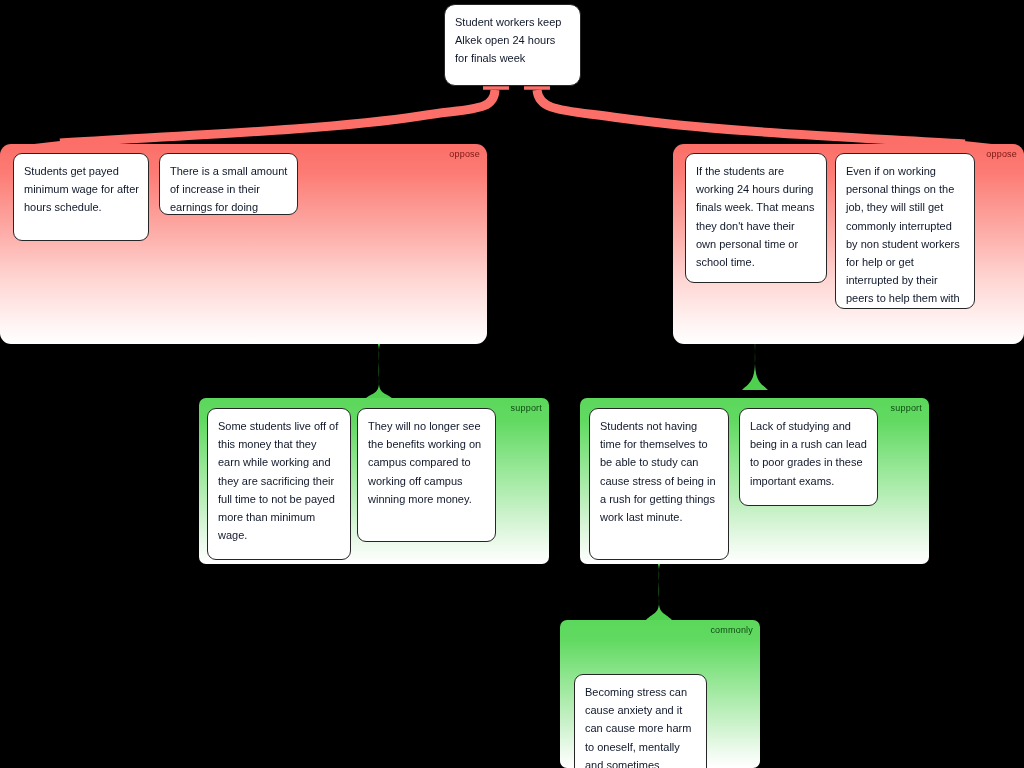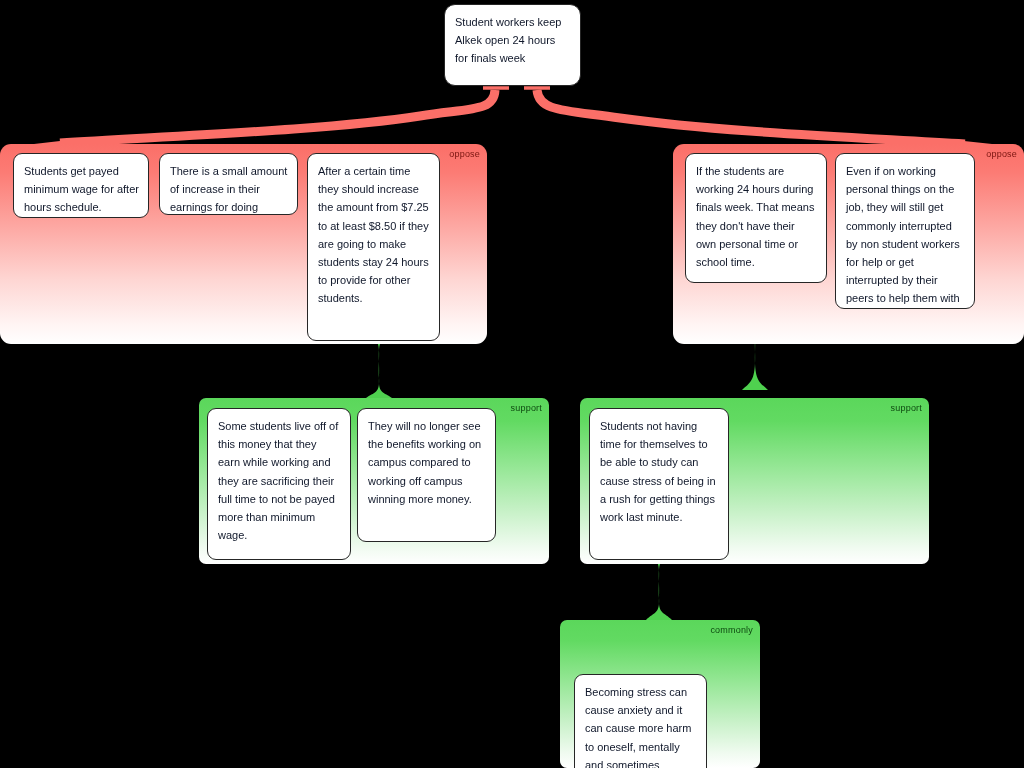--- a/index.html
+++ b/index.html
@@ -94,28 +94,25 @@
     <path d="M654,560 C662,562 658,580 659,598 C660,614 654,612 646,620
              L672,620 C664,612 658,614 659,598 C660,580 656,562 664,560 Z" fill="#4FD14F"></path>
   </svg>
 
   <div class="card root" style="left:444px; top:4px; width:137px; height:82px;">
     <span>Student workers keep Alkek open 24 hours for finals week</span>
   </div>
 
   <div class="group oppose" style="left:0px; top:144px; width:487px; height:200px;">
     <span class="group-label">oppose</span>
-    <div class="card" style="left:13px; top:9px; width:136px; height:65px;">
+    <div class="card" style="left:13px; top:9px; width:136px; height:88px;">
       <span>Students get payed minimum wage for after hours schedule.</span>
     </div>
     <div class="card" style="left:159px; top:9px; width:139px; height:62px;">
       <span>There is a small amount of increase in their earnings for doing overtime.</span>
-    </div>
-    <div class="card" style="left:307px; top:9px; width:133px; height:188px;">
-      <span>After a certain time they should increase the amount from $7.25 to at least $8.50 if they are going to make students stay 24 hours to provide for other students.</span>
     </div>
   </div>
 
   <div class="group oppose" style="left:673px; top:144px; width:351px; height:200px;">
     <span class="group-label">oppose</span>
     <div class="card" style="left:12px; top:9px; width:142px; height:130px;">
       <span>If the students are working 24 hours during finals week. That means they don't have their own personal time or school time.</span>
     </div>
     <div class="card" style="left:162px; top:9px; width:140px; height:156px;">
       <span>Even if on working personal things on the job, they will still get commonly interrupted by non student workers for help or get interrupted by their peers to help them with things at work.</span>
@@ -130,20 +127,23 @@
     <div class="card" style="left:8px; top:10px; width:144px; height:152px;">
       <span>Some students live off of this money that they earn while working and they are sacrificing their full time to not be payed more than minimum wage.</span>
     </div>
   </div>
 
   <div class="group support" style="left:580px; top:398px; width:349px; height:166px;">
     <span class="group-label">support</span>
     <div class="card" style="left:9px; top:10px; width:140px; height:152px;">
       <span>Students not having time for themselves to be able to study can cause stress of being in a rush for getting things work last minute.</span>
     </div>
+    <div class="card" style="left:159px; top:10px; width:139px; height:98px;">
+      <span>Lack of studying and being in a rush can lead to poor grades in these important exams.</span>
+    </div>
   </div>
 
   <div class="group support" style="left:560px; top:620px; width:200px; height:148px;">
     <span class="group-label">commonly</span>
     <div class="card" style="left:14px; top:10px; width:133px; height:138px;margin-top:44px;">
       <span>Becoming stress can cause anxiety and it can cause more harm to oneself, mentally and sometimes physically.</span>
     </div>
   </div>
 
 </div>

